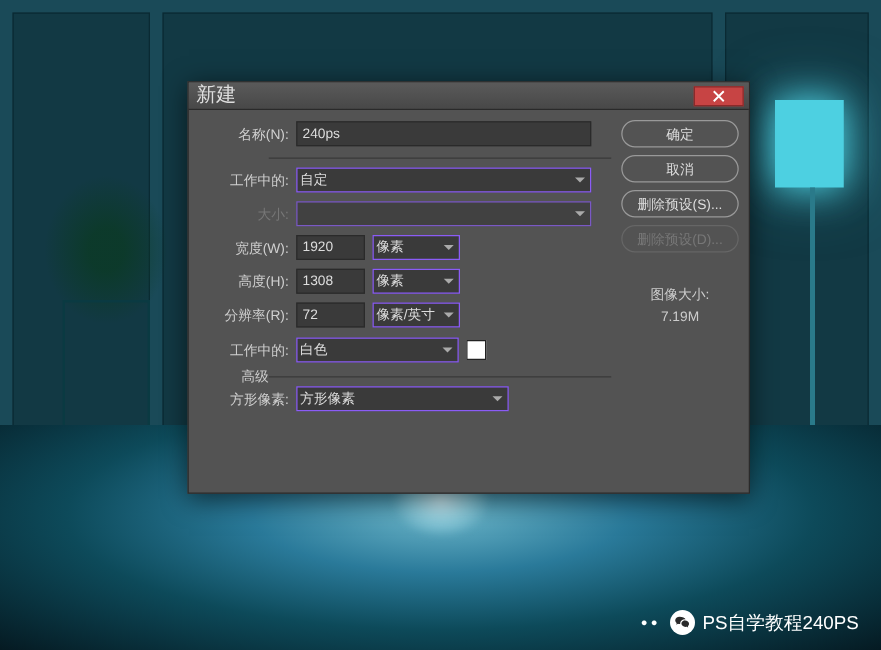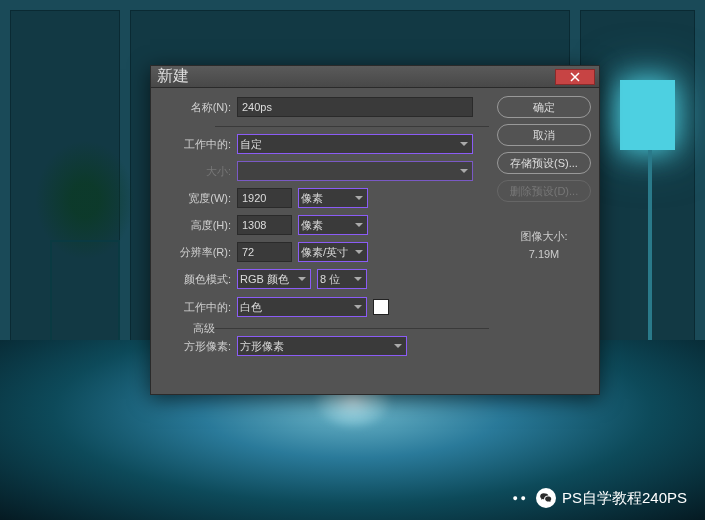--- a/index.html
+++ b/index.html
@@ -169,44 +169,38 @@
         <input class="inp num" value="1308" style="">
         <span style="width:6px"></span>
         <span class="sel-wrap"><select class="sel" style="width:70px"><option>像素</option></select></span>
       </div>
       <div class="row">
         <span class="lbl">分辨率(R):</span>
         <input class="inp num" value="72" style="">
         <span style="width:6px"></span>
         <span class="sel-wrap"><select class="sel" style="width:70px"><option>像素/英寸</option></select></span>
       </div>
-      <div class="row">
-        <span class="lbl">颜色模式:</span>
-        <span class="sel-wrap"><select class="sel" style="width:74px"><option>RGB 颜色</option></select></span>
-        <span style="width:6px"></span>
-        <span class="sel-wrap"><select class="sel" style="width:50px"><option>8 位</option></select></span>
-      </div>
       <div class="row" style="margin-top:6px">
         <span class="lbl">工作中的:</span>
         <span class="sel-wrap"><select class="sel" style="width:130px"><option>白色</option></select></span>
         <div class="swatch"></div>
       </div>
       <div class="divider-wrap" style="margin-top:10px">
         <div class="line"></div>
         <span class="sec">高级</span>
       </div>
       <div class="row">
         <span class="lbl">方形像素:</span>
         <span class="sel-wrap"><select class="sel" style="width:170px"><option>方形像素</option></select></span>
       </div>
     </div>
     <div class="right-col">
       <div class="btn">确定</div>
       <div class="btn">取消</div>
-      <div class="btn">存储预设(S)...</div>
+      <div class="btn">删除预设(S)...</div>
       <div class="btn disabled">删除预设(D)...</div>
       <div class="fsize-box">
         <div>图像大小:</div>
         <div>7.19M</div>
       </div>
     </div>
   </div>
 </div>
 
 <div class="footer">

